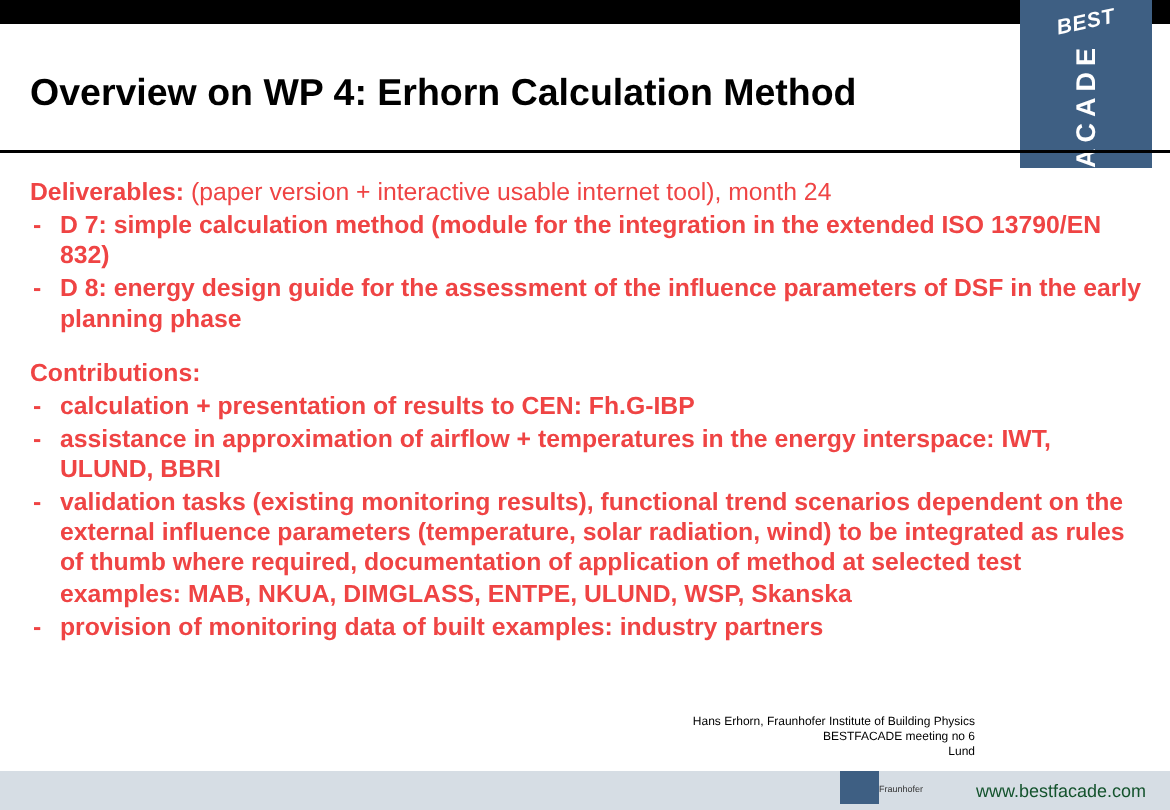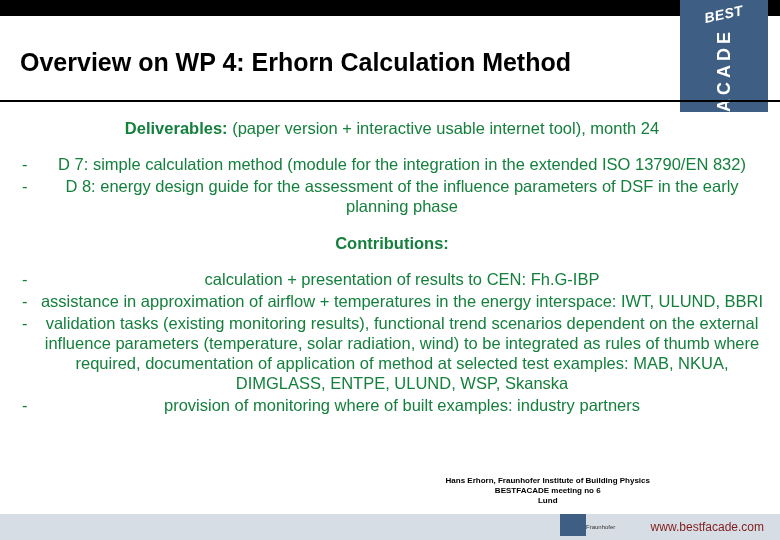--- a/index.html
+++ b/index.html
@@ -68,70 +68,69 @@
     height: 2px;
     background: #000;
   }
   .content {
     position: absolute;
     top: 118px;
     left: 20px;
     right: 16px;
     font-size: 16.5px;
     line-height: 1.22;
-    color: #15803d;
-    text-align: center;
+    color: #ef4444;
   }
   .section {
     margin-bottom: 16px;
   }
   .section-head {
     font-weight: bold;
     display: inline;
   }
   .section-sub {
     display: inline;
   }
   .bullet-list {
     list-style: none;
-    margin-top: 16px;
+    margin-top: 2px;
+    font-weight: bold;
   }
   .bullet-list li {
     position: relative;
     padding-left: 20px;
     margin-bottom: 2px;
   }
   .bullet-list li::before {
     content: "-";
     position: absolute;
     left: 2px;
     top: 0;
   }
   .credit {
     position: absolute;
     right: 130px;
     bottom: 34px;
     font-size: 8px;
     line-height: 1.25;
-    text-align: center;
+    text-align: right;
     color: #000;
-    font-weight: bold;
   }
   .bottom-bar {
     position: absolute;
     left: 0; right: 0; bottom: 0;
     height: 26px;
     background: #d6dde4;
   }
   .footer-url {
     position: absolute;
     right: 16px;
     bottom: 6px;
     font-size: 12px;
-    color: #7f1d1d;
+    color: #14532d;
     margin-top: 22px;
   }
   .footer-logo {
     position: absolute;
     left: 560px;
     bottom: 4px;
     width: 26px;
     height: 22px;
     background: #3e5f83;
   }
@@ -168,21 +167,21 @@
       <li>D 8: energy design guide for the assessment of the influence parameters of DSF in the early planning phase</li>
     </ul>
   </div>
 
   <div class="section">
     <span class="section-head">Contributions:</span>
     <ul class="bullet-list">
       <li>calculation + presentation of results to CEN: Fh.G-IBP</li>
       <li>assistance in approximation of airflow + temperatures in the energy interspace: IWT, ULUND, BBRI</li>
       <li>validation tasks (existing monitoring results), functional trend scenarios dependent on the external influence parameters (temperature, solar radiation, wind) to be integrated as rules of thumb where required, documentation of application of method at selected test examples: MAB, NKUA, DIMGLASS, ENTPE, ULUND, WSP, Skanska</li>
-      <li>provision of monitoring where of built examples: industry partners</li>
+      <li>provision of monitoring data of built examples: industry partners</li>
     </ul>
   </div>
 
 </div>
 
 <div class="credit">
   <div>Hans Erhorn, Fraunhofer Institute of Building Physics</div>
   <div>BESTFACADE meeting no 6</div>
   <div>Lund</div>
 </div>

